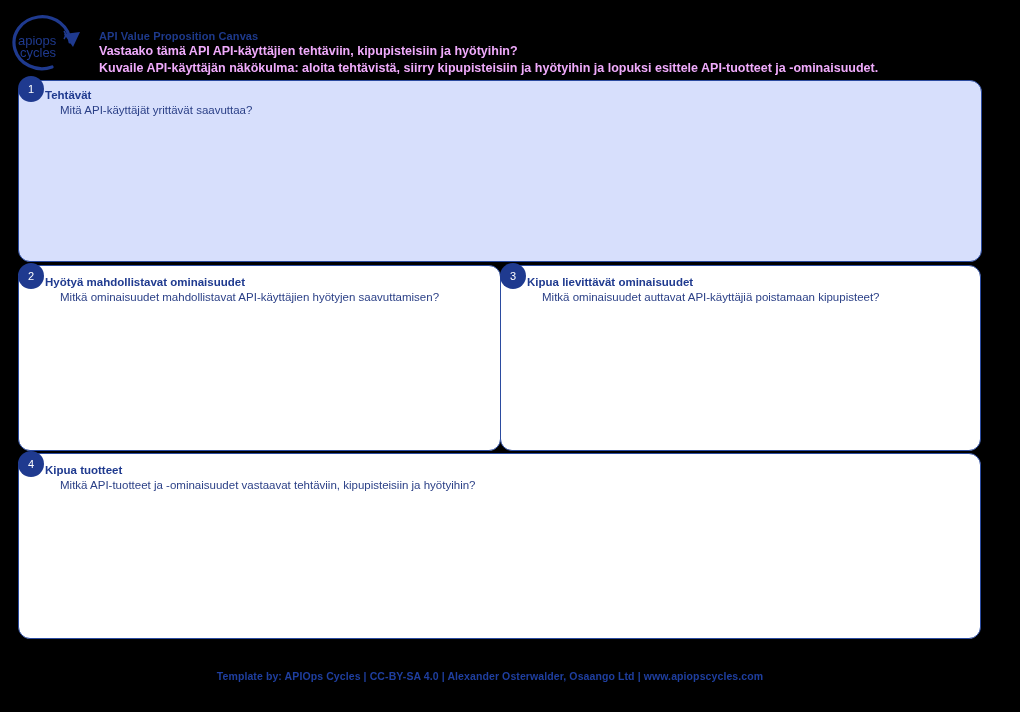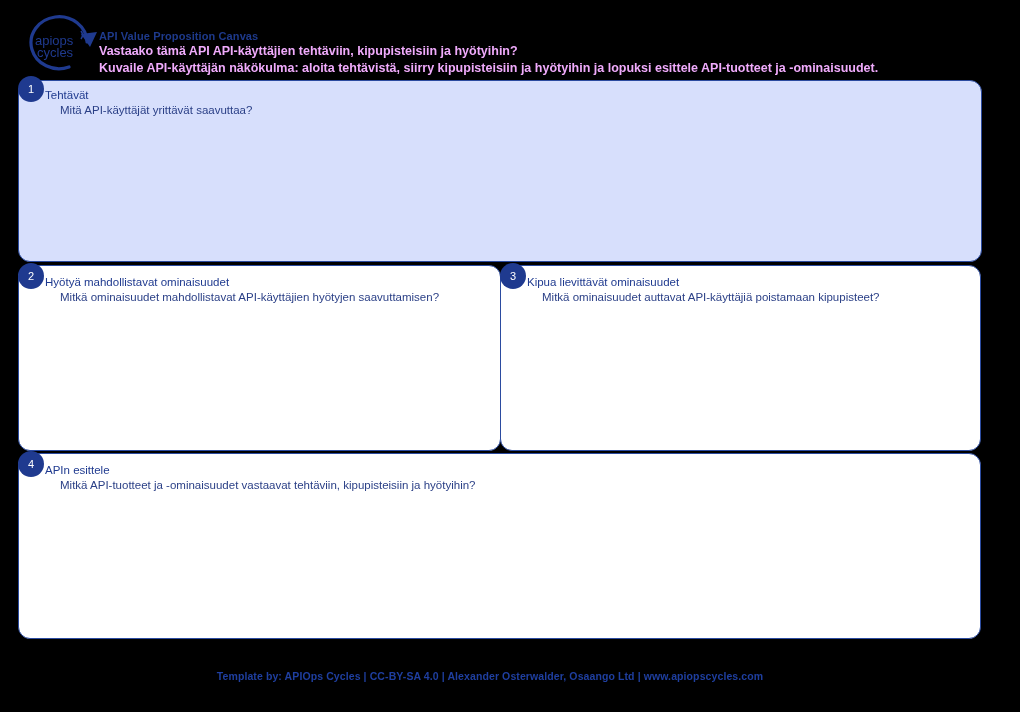--- a/index.html
+++ b/index.html
@@ -19,21 +19,21 @@
   
   #header {
     position: absolute;
     left: 0;
     top: 0;
     width: 1020px;
     height: 78px;
   }
   #logo {
     position: absolute;
-    left: 25px;
+    left: 8px;
     top: 14px;
     width: 80px;
     height: 58px;
   }
   #logo svg { display: block; }
 
   #header-text {
     position: absolute;
     left: 99px;
     top: 29px;
@@ -113,21 +113,21 @@
     display: flex;
     align-items: center;
     justify-content: center;
     line-height: 1;
   }
   .box-title {
     position: absolute;
     left: 27px;
     top: 13px;
     font-size: 11.5px;
-    font-weight: normal;
+    font-weight: bold;
     color: #1f3a8f;
     white-space: nowrap;
     line-height: 13px;
   }
   .box-sub {
     position: absolute;
     left: 9px;
     top: 27px;
     font-size: 11.5px;
     font-weight: normal;
@@ -198,17 +198,17 @@
 </div>
 
 <div class="box-head" id="head3">
   <div class="num-circle">3</div>
   <div class="box-title">Kipua lievittävät ominaisuudet</div>
   <div class="box-sub">Mitkä ominaisuudet auttavat API-käyttäjiä poistamaan kipupisteet?</div>
 </div>
 
 <div class="box-head" id="head4">
   <div class="num-circle">4</div>
-  <div class="box-title">APIn esittele</div>
+  <div class="box-title">Kipua tuotteet</div>
   <div class="box-sub">Mitkä API-tuotteet ja -ominaisuudet vastaavat tehtäviin, kipupisteisiin ja hyötyihin?</div>
 </div>
 
 <div id="footer">Template by: APIOps Cycles | CC-BY-SA 4.0 | Alexander Osterwalder, Osaango Ltd | www.apiopscycles.com</div>
 
 </body></html>

